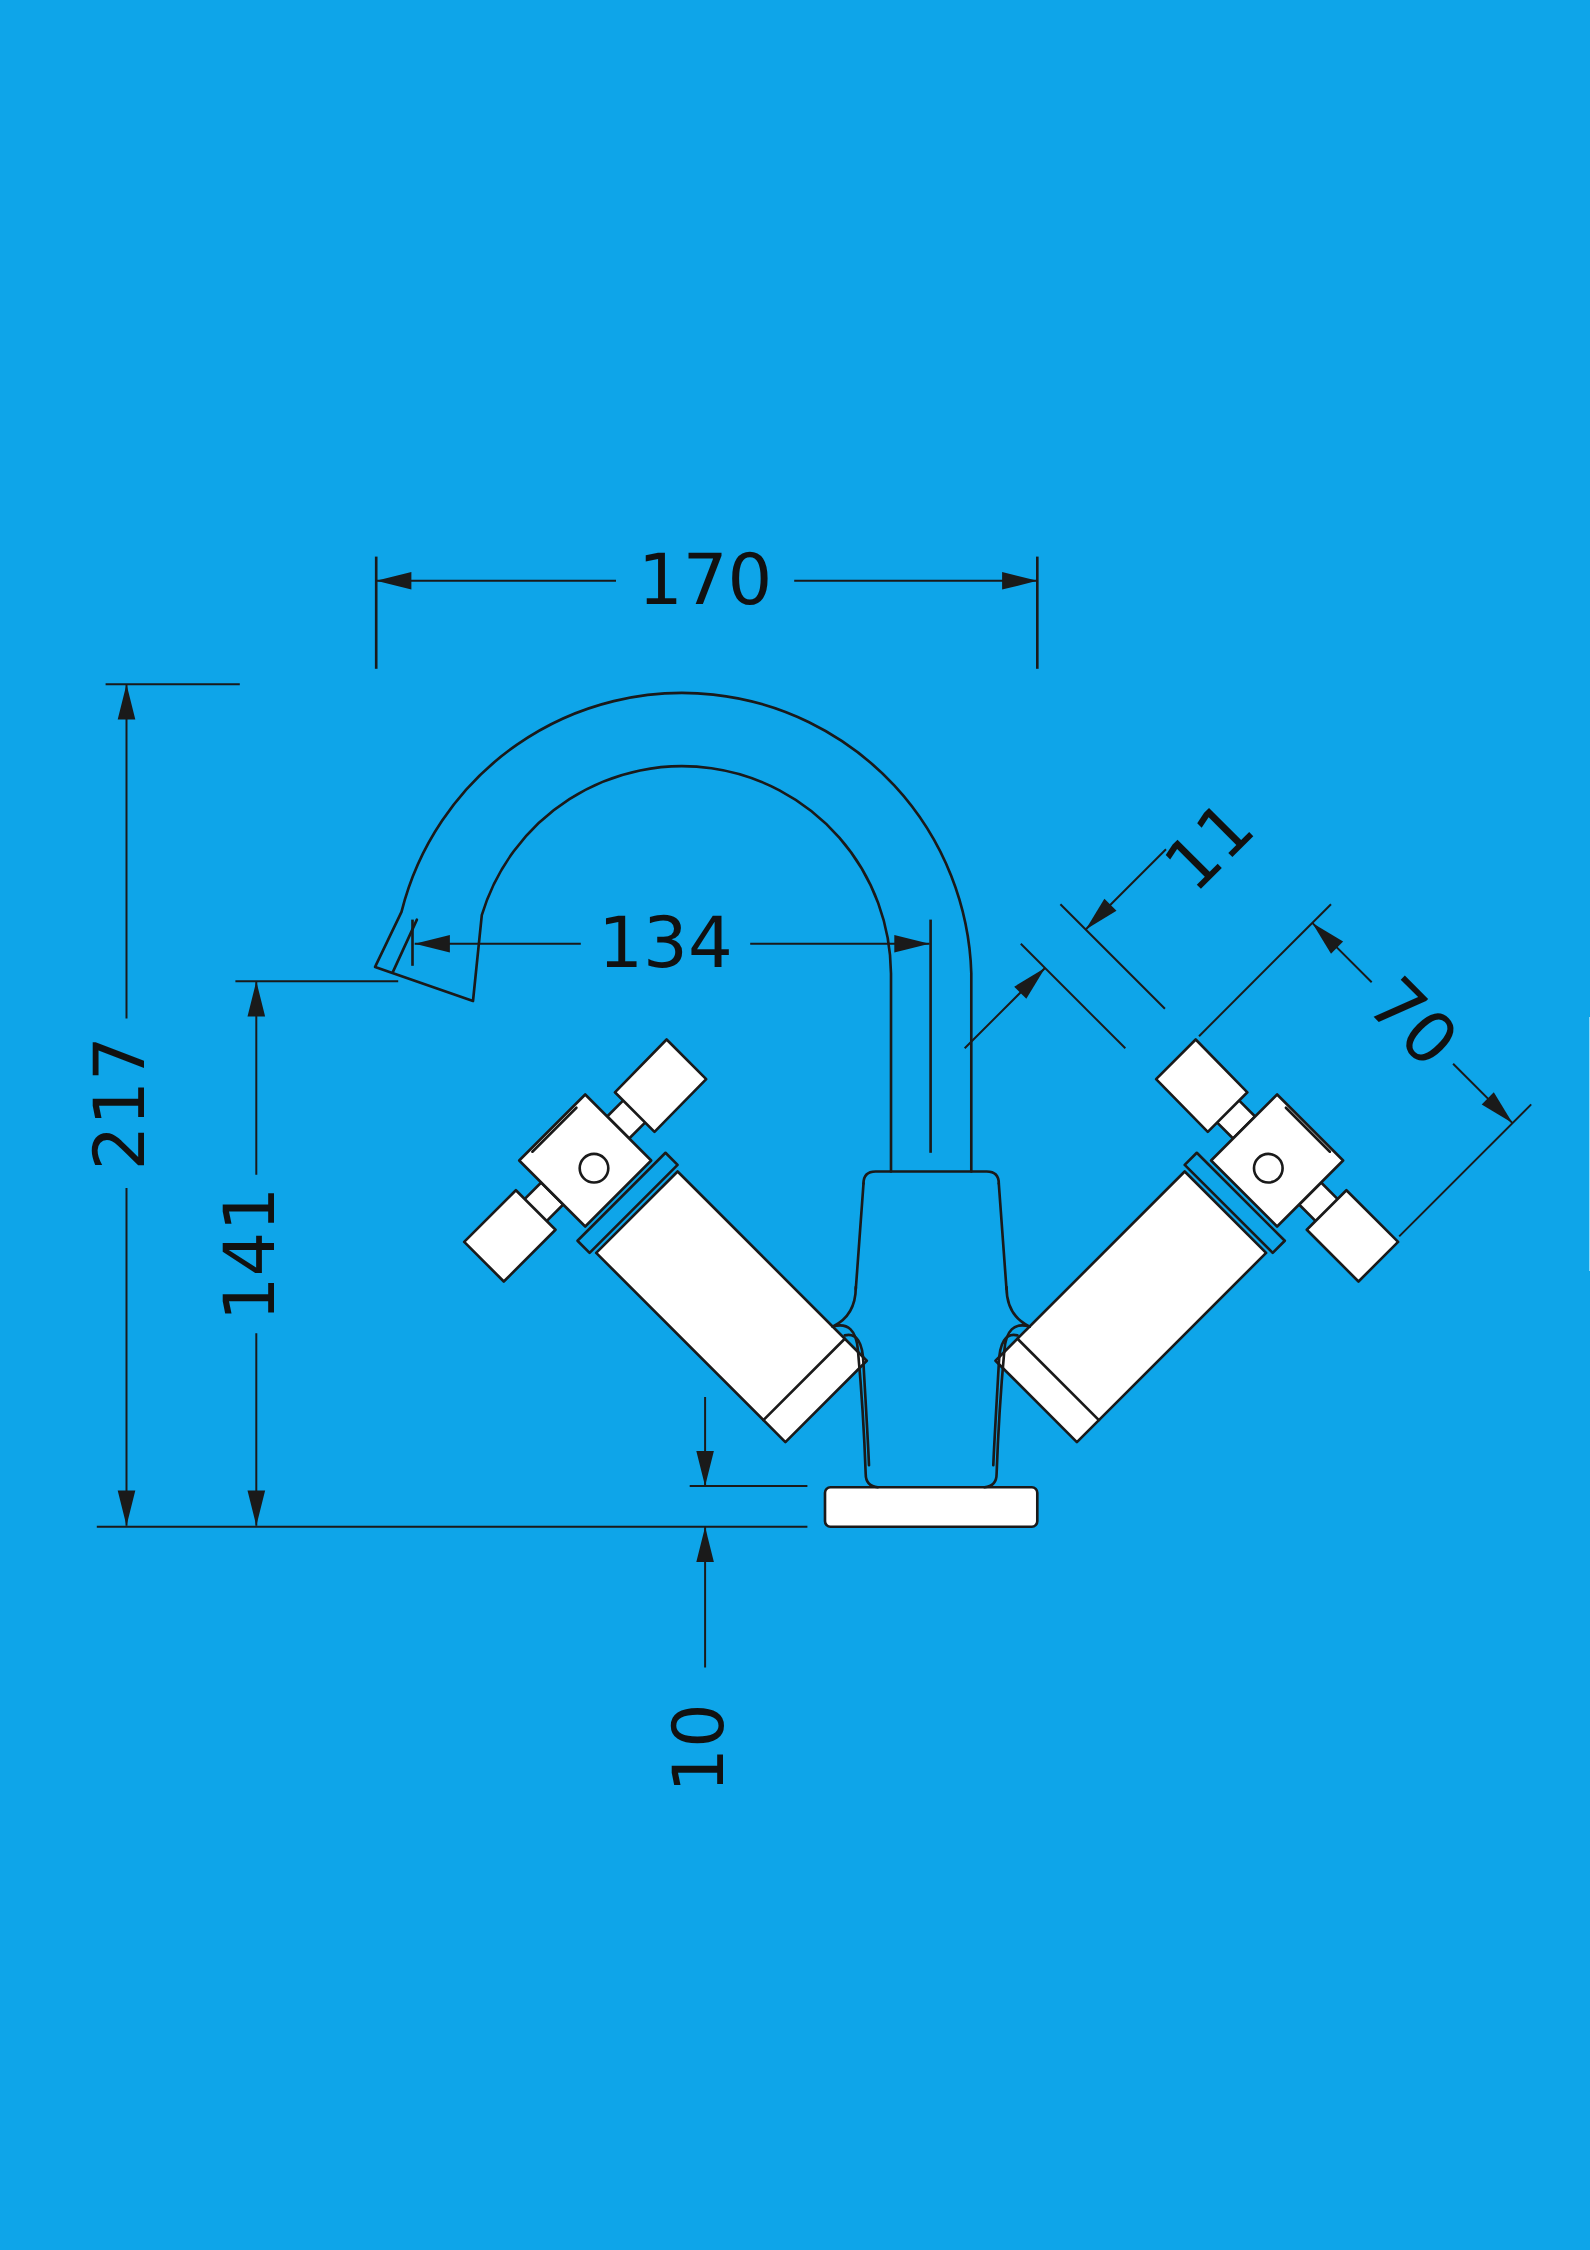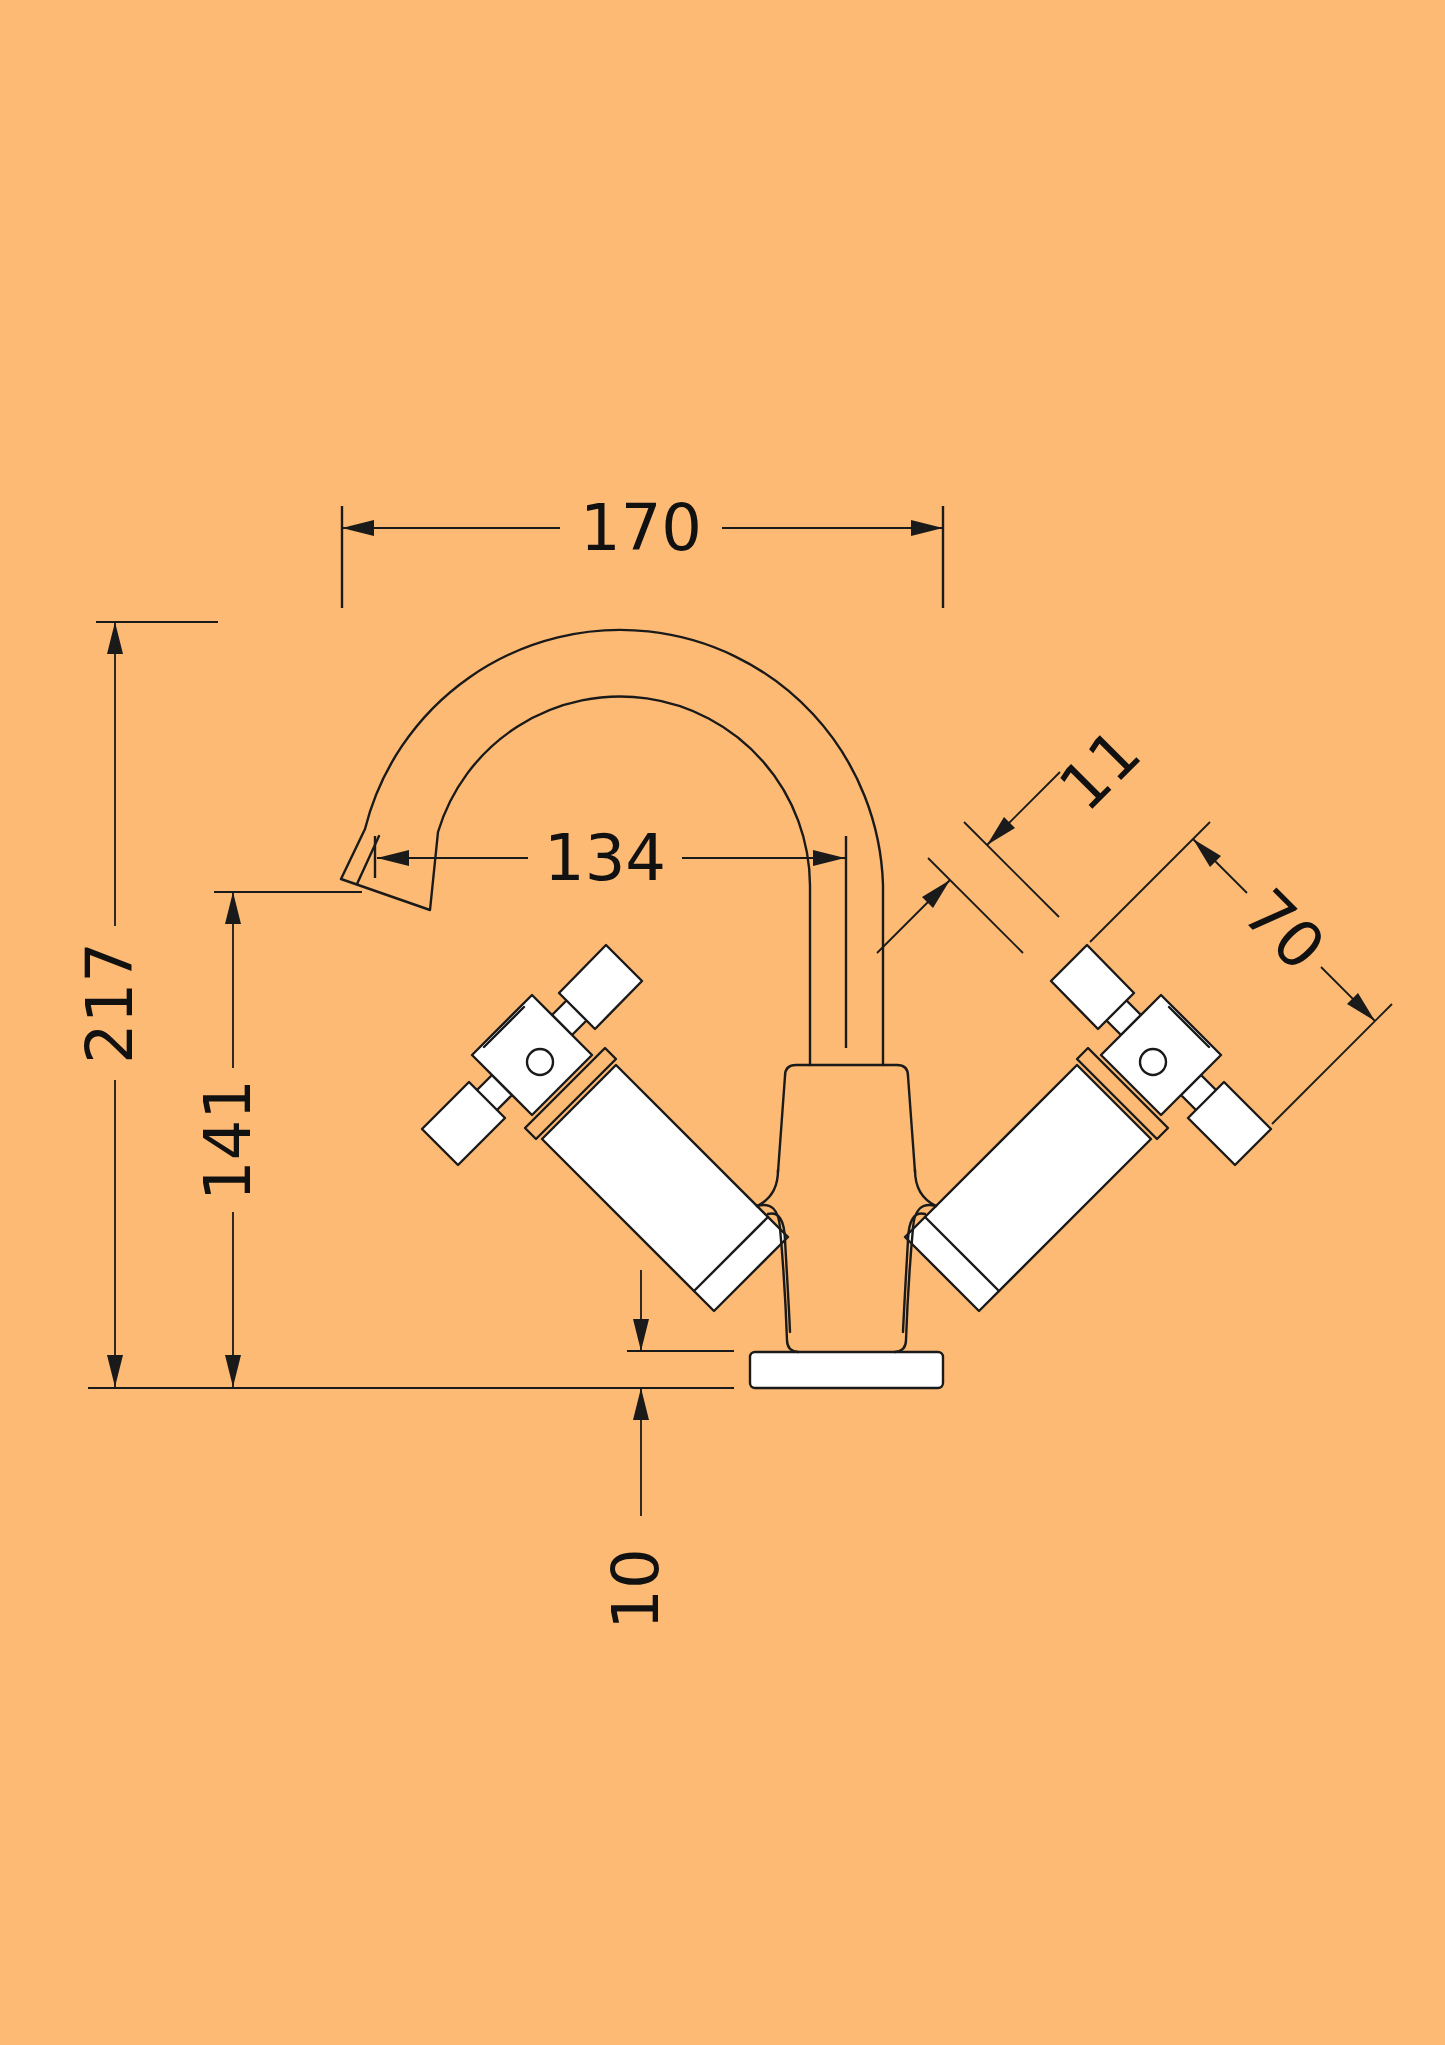--- a/index.html
+++ b/index.html
@@ -1,16 +1,16 @@
 <!DOCTYPE html>
 <html><head>
 <meta charset="utf-8">
 <style>
   html,body{margin:0;padding:0;background:#ffffff;}
-  .stage{width:1445px;height:2045px;background:#fdba74;position:relative;font-family:"DejaVu Sans",sans-serif;}
+  .stage{width:1445px;height:2045px;background:#0ea5e9;position:relative;font-family:"DejaVu Sans",sans-serif;}
   svg{display:block;}
   .obj{stroke:#1a1a1a;stroke-width:2.4;fill:none;stroke-linecap:round;stroke-linejoin:round;}
   .objfill{stroke:#1a1a1a;stroke-width:2.4;fill:#ffffff;stroke-linejoin:round;}
   .dim{stroke:#1a1a1a;stroke-width:1.8;fill:none;stroke-linecap:butt;}
   .tick{stroke:#1a1a1a;stroke-width:2.4;fill:none;stroke-linecap:butt;}
   .arr{fill:#1a1a1a;stroke:none;}
   text.dimtxt{font-family:"DejaVu Sans",sans-serif;font-size:64px;fill:#111;text-anchor:middle;}
 </style>
 </head>
 <body>

